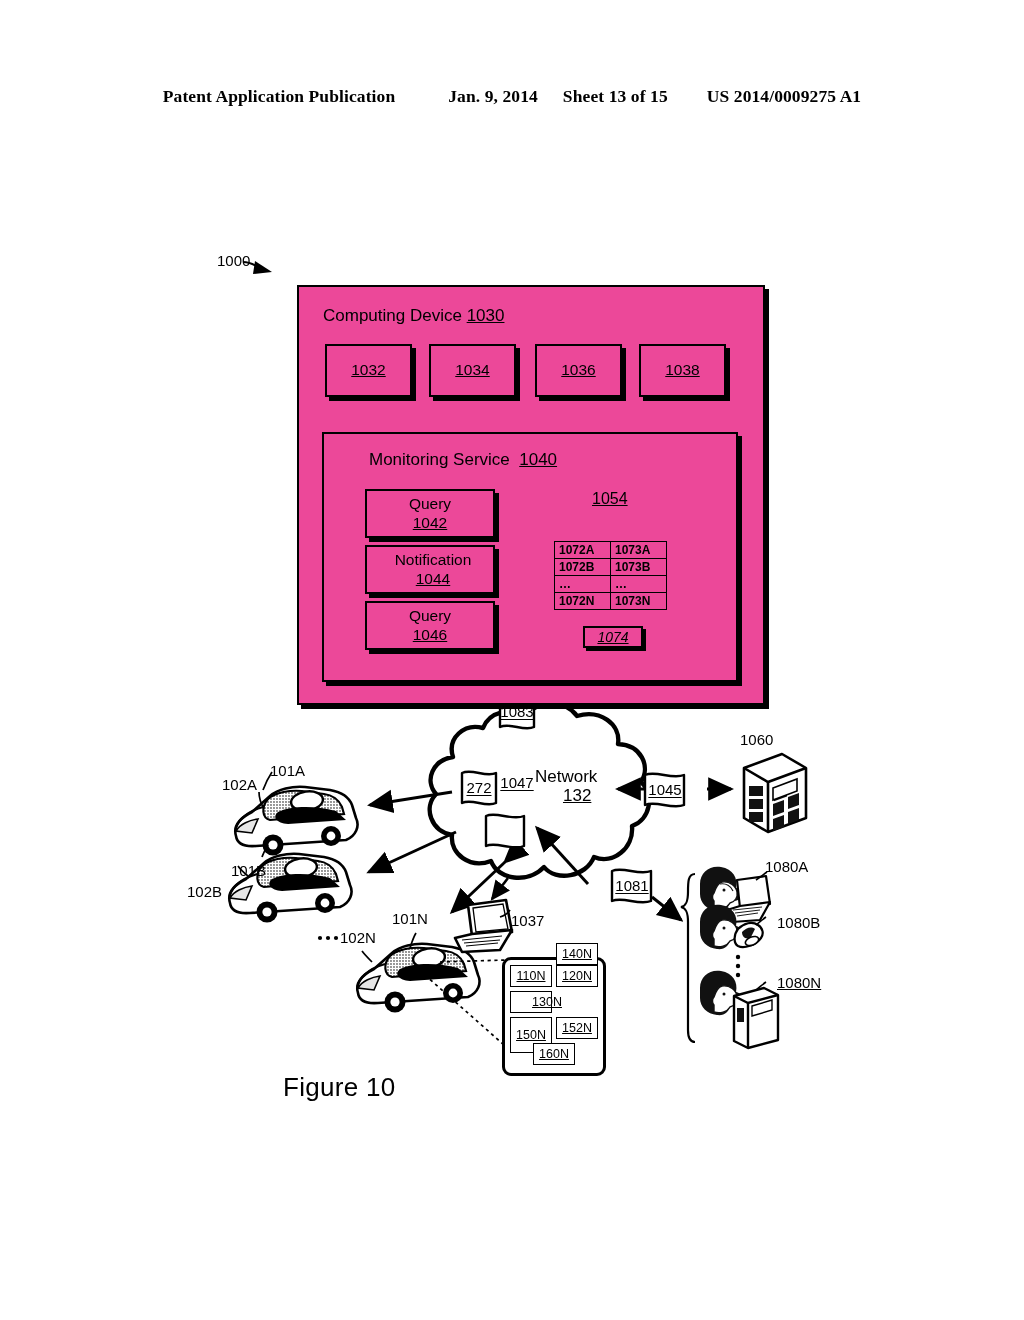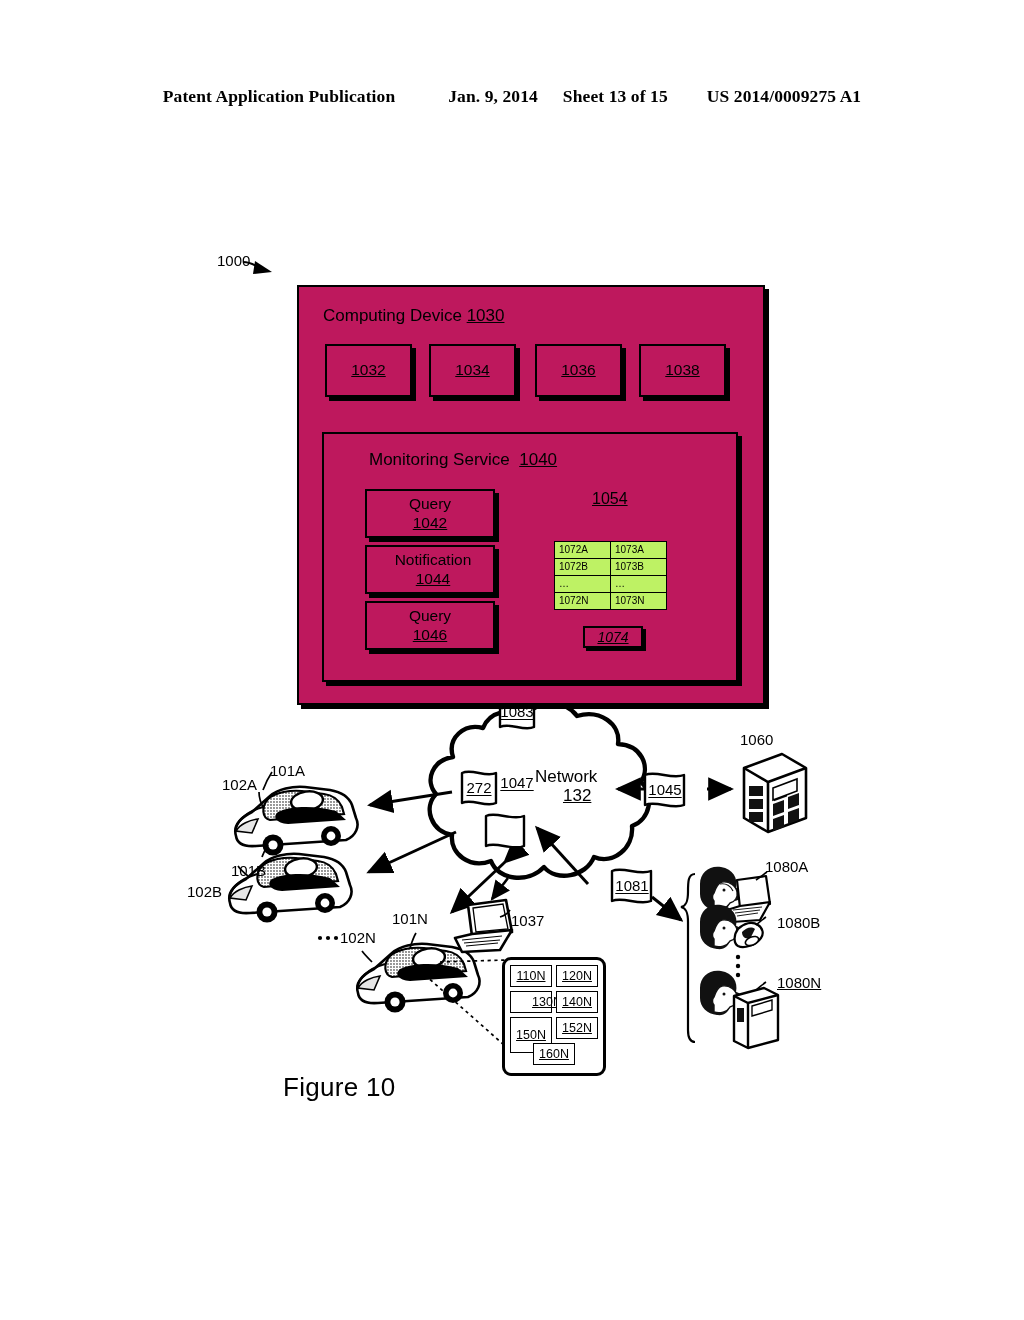--- a/index.html
+++ b/index.html
@@ -47,21 +47,21 @@
     left: 0;
     top: 0;
     width: 1024px;
     height: 1320px;
     overflow: visible;
   }
 
   
   .boxfig {
     position: absolute;
-    background: #be185d;
+    background: #ec4899;
     border: 2.6px solid #000;
     box-shadow: 4px 4px 0 0 #000;
     box-sizing: border-box;
   }
   .boxfig.thin {
     border-width: 2px;
     box-shadow: 3px 3px 0 0 #000;
     font-style: italic;
   }
 
@@ -80,22 +80,23 @@
     justify-content: center;
     height: 100%;
     font-size: 15.5px;
     line-height: 1.18;
   }
 
   
   .dbtable {
     position: absolute;
     border-collapse: collapse;
-    background: #bef264;
-    font-size: 10px;
+    background: #ec4899;
+    font-size: 12px;
+    font-weight: bold;
   }
   .dbtable td {
     border: 1.4px solid #000;
     padding: 0px 4px;
     height: 16px;
     line-height: 16px;
     width: 47px;
     text-align: left;
     font-family: "Liberation Sans", sans-serif;
   }
@@ -542,21 +543,21 @@
 
   <div class="devcell" style="left:510px; top:965px; width:42px; height:22px;">
     <span class="u">110N</span>
   </div>
   <div class="devcell" style="left:556px; top:965px; width:42px; height:22px;">
     <span class="u">120N</span>
   </div>
   <div class="devcell" style="left:510px; top:991px; width:42px; height:22px;padding-left:32px;">
     <span class="u">130N</span>
   </div>
-  <div class="devcell" style="left:556px; top:991px; width:42px; height:22px;">
+  <div class="devcell" style="left:556px; top:943px; width:42px; height:22px;">
     <span class="u">140N</span>
   </div>
   <div class="devcell" style="left:510px; top:1017px; width:42px; height:36px;">
     <span class="u">150N</span>
   </div>
   <div class="devcell" style="left:556px; top:1017px; width:42px; height:22px;">
     <span class="u">152N</span>
   </div>
   <div class="devcell" style="left:533px; top:1043px; width:42px; height:22px;">
     <span class="u">160N</span>

